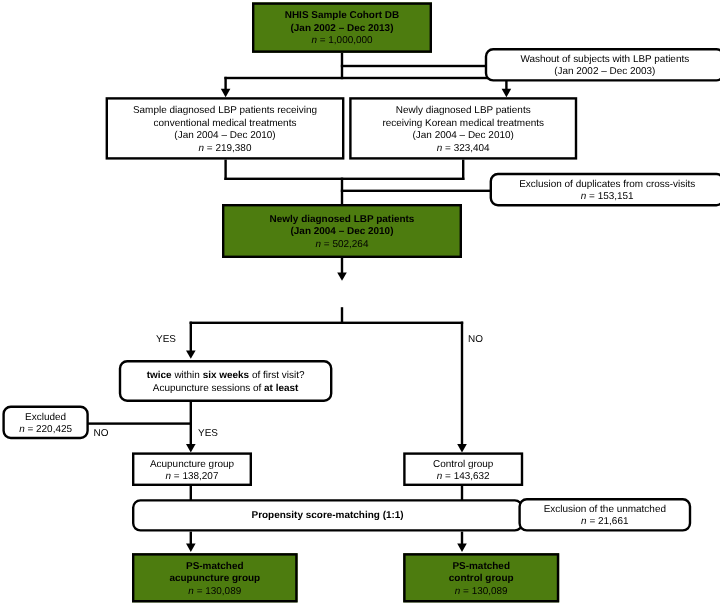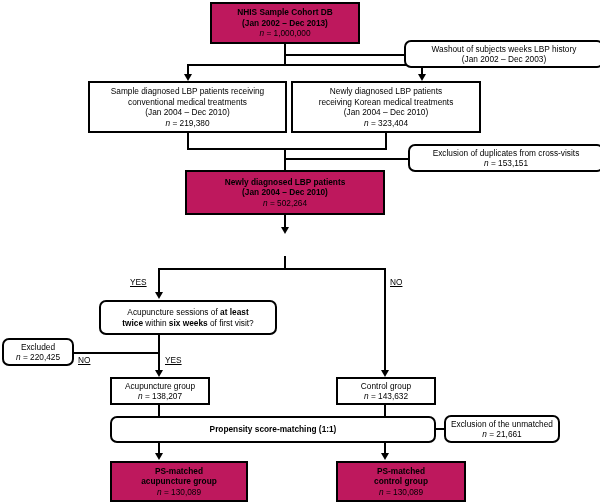--- a/index.html
+++ b/index.html
@@ -25,21 +25,21 @@
     display: flex;
     flex-direction: column;
     align-items: center;
     justify-content: center;
     text-align: center;
     font-size: 8.3px;
     line-height: 10.5px;
     color: #000000;
     padding: 1px 3px;
   }
-  .box.shaded { background: #be185d; align-items: center; }
+  .box.shaded { background: #4d7c0f; align-items: center; }
   .box.rounded { border-radius: 7px; }
   .box.bold { font-weight: bold; }
   .box .ln { white-space: nowrap; }
   .ital { font-style: italic; }
 
   
   .v, .h {
     position: absolute;
     background: #000000;
   }
@@ -54,21 +54,20 @@
     border-right: 4.5px solid transparent;
     border-top: 7px solid #000000;
   }
 
   .lbl {
     position: absolute;
     font-size: 8.3px;
     line-height: 9px;
     color: #000000;
     white-space: nowrap;
-    text-decoration: underline;
   }
 </style>
 </head>
 <body>
 
 <div id="flow">
 
   <div class="box shaded bold" style="left:210px; top:2px; width:150px; height:42px;">
     <span class="ln">NHIS Sample Cohort DB</span>
     <span class="ln">(Jan 2002 – Dec 2013)</span>
@@ -81,21 +80,21 @@
 
   <div class="v" style="left:187px; top:64px; height:12px;"></div>
   <div class="arrow" style="left:184px; top:74px;"></div>
 
   <div class="v" style="left:421px; top:64px; height:12px;"></div>
   <div class="arrow" style="left:418px; top:74px;"></div>
 
   <div class="h" style="left:284px; top:54px; width:122px;"></div>
 
   <div class="box rounded" style="left:404px; top:40px; width:200px; height:28px;">
-    <span class="ln">Washout of subjects weeks LBP history</span>
+    <span class="ln">Washout of subjects with LBP patients</span>
     <span class="ln">(Jan 2002 – Dec 2003)</span>
   </div>
 
   <div class="box" style="left:88px; top:81px; width:199px; height:52px;">
     <span class="ln">Sample diagnosed LBP patients receiving</span>
     <span class="ln">conventional medical treatments</span>
     <span class="ln">(Jan 2004 – Dec 2010)</span>
     <span class="ln"><span class="ital">n</span><span> = 219,380</span></span>
   </div>
 
@@ -133,22 +132,22 @@
 
   <div class="v" style="left:158px; top:268px; height:26px;"></div>
   <div class="arrow" style="left:155px; top:292px;"></div>
   <div class="lbl" style="left:130px; top:278px;">YES</div>
 
   <div class="v" style="left:384px; top:268px; height:104px;"></div>
   <div class="arrow" style="left:381px; top:370px;"></div>
   <div class="lbl" style="left:390px; top:278px;">NO</div>
 
   <div class="box rounded" style="left:99px; top:300px; width:178px; height:35px;">
+    <span class="ln"><span style="font-weight:bold;">twice</span><span> within </span><span style="font-weight:bold;">six weeks</span><span> of first visit?</span></span>
     <span class="ln"><span>Acupuncture sessions of </span><span class="b" style="font-weight:bold;">at least</span></span>
-    <span class="ln"><span style="font-weight:bold;">twice</span><span> within </span><span style="font-weight:bold;">six weeks</span><span> of first visit?</span></span>
   </div>
 
   <div class="v" style="left:158px; top:335px; height:37px;"></div>
   <div class="arrow" style="left:155px; top:370px;"></div>
   <div class="h" style="left:72px; top:352px; width:88px;"></div>
   <div class="lbl" style="left:78px; top:356px;">NO</div>
   <div class="lbl" style="left:165px; top:356px;">YES</div>
 
   <div class="box rounded" style="left:2px; top:338px; width:72px; height:28px;">
     <span class="ln">Excluded</span>
@@ -167,21 +166,21 @@
 
   <div class="v" style="left:158px; top:405px; height:13px;"></div>
   <div class="v" style="left:384px; top:405px; height:13px;"></div>
 
   <div class="box rounded bold" style="left:110px; top:416px; width:326px; height:27px;">
     <span class="ln">Propensity score-matching (1:1)</span>
   </div>
 
   <div class="h" style="left:434px; top:428px; width:24px;"></div>
 
-  <div class="box rounded" style="left:444px; top:415px; width:116px; height:28px;">
+  <div class="box rounded" style="left:432px; top:415px; width:144px; height:28px;">
     <span class="ln">Exclusion of the unmatched</span>
     <span class="ln"><span class="ital">n</span><span> = 21,661</span></span>
   </div>
 
   <div class="v" style="left:158px; top:443px; height:12px;"></div>
   <div class="arrow" style="left:155px; top:453px;"></div>
   <div class="v" style="left:384px; top:443px; height:12px;"></div>
   <div class="arrow" style="left:381px; top:453px;"></div>
 
   <div class="box shaded bold" style="left:110px; top:461px; width:138px; height:41px;">

